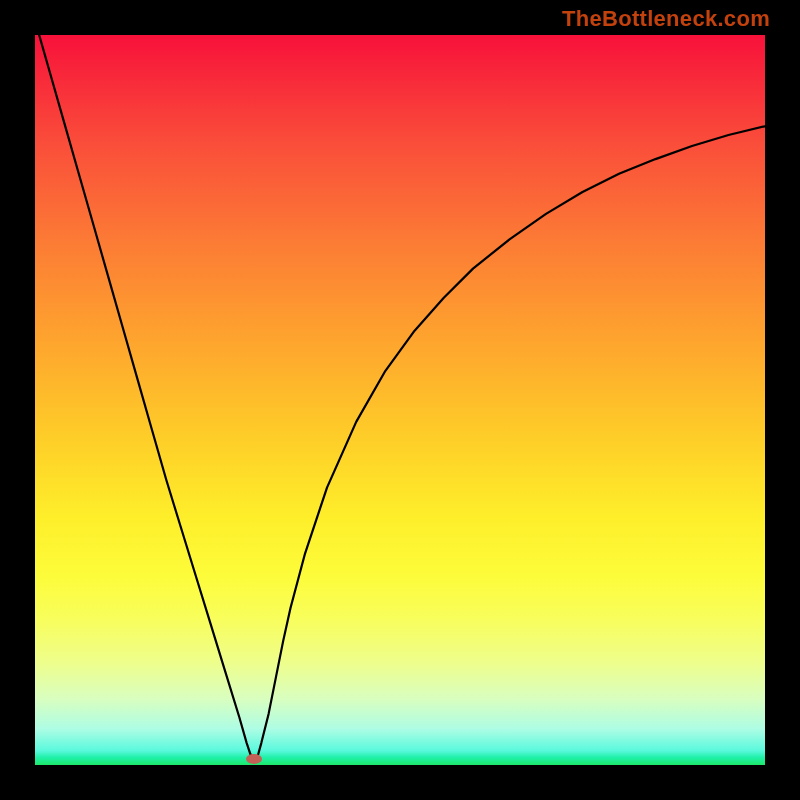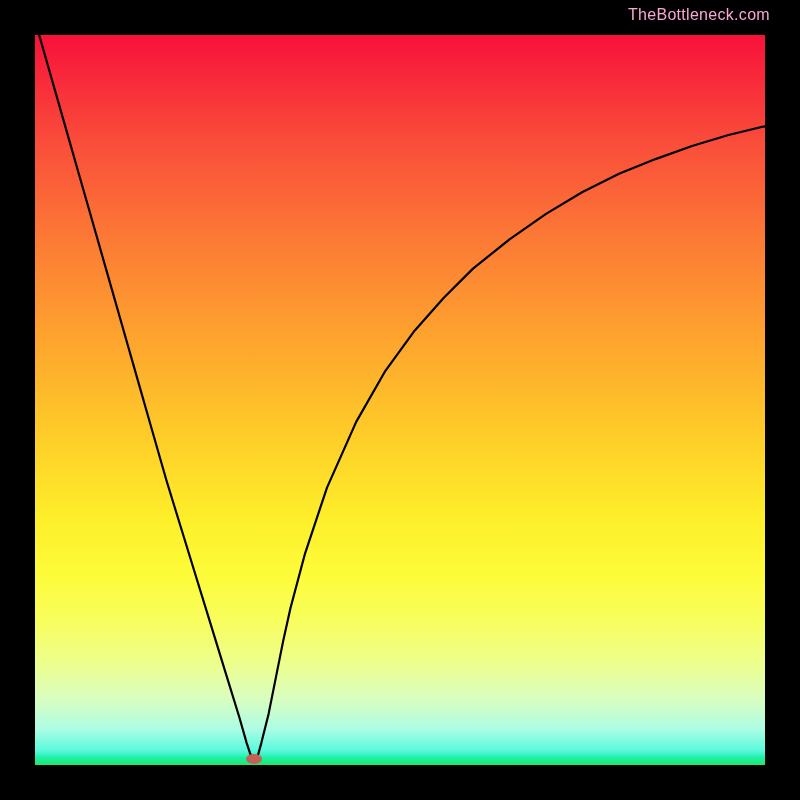--- a/index.html
+++ b/index.html
@@ -58,23 +58,23 @@
     width: 16px;
     height: 10px;
     border-radius: 50%;
     background: #c46055;
     transform: translate(-50%, -50%);
   }
   .watermark {
     position: absolute;
     top: 6px;
     right: 30px;
-    font-size: 16px;
-    font-weight: 400;
-    color: #f9a8d4;
+    font-size: 22px;
+    font-weight: 700;
+    color: #c2410c;
     letter-spacing: 0.3px;
   }
 </style>
 </head>
 <body>
 
 <div class="frame">
   <div class="watermark">TheBottleneck.com</div>
   <div class="plot">
     <div class="gradient-bg"></div>

